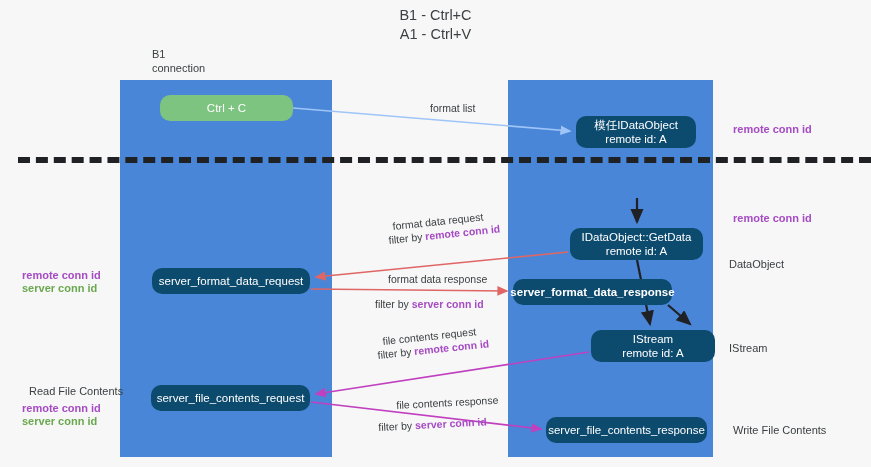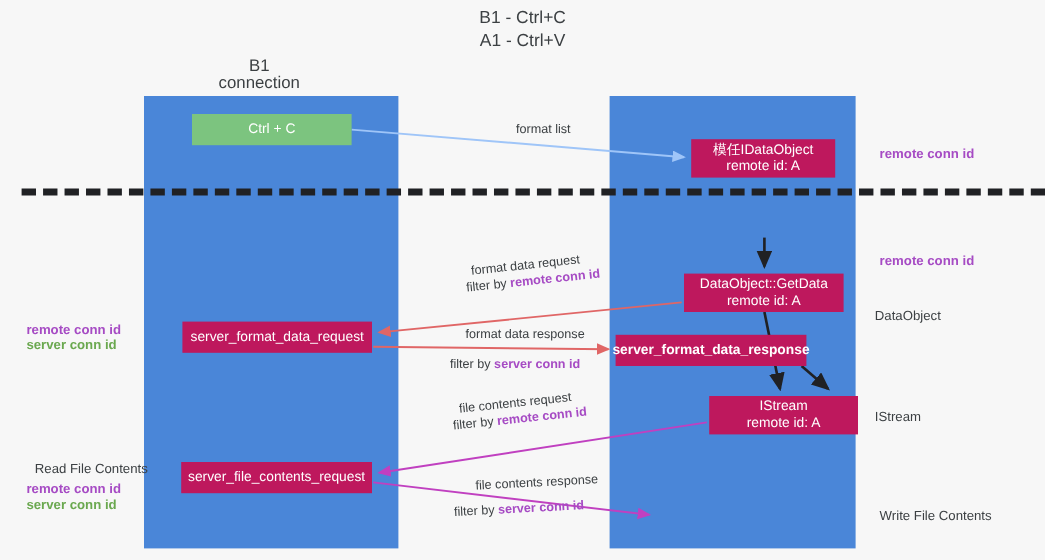--- a/index.html
+++ b/index.html
@@ -15,21 +15,21 @@
   .abs{position:absolute;}
 
   
   #title{
     left:0;top:6px;width:871px;text-align:center;
     font-size:14.5px;line-height:19px;color:#3c4043;white-space:pre-line;
   }
 
   
   .col-head{
-    font-size:14px;line-height:13.5px;text-align:center;color:#3c4043;
+    font-size:11px;line-height:13.5px;color:#3c4043;
     white-space:pre-line;
   }
   #head-b1{left:152px;top:48px;width:128px;}
   #head-a1{left:545px;top:48px;width:168px;}
 
   
   .lane{background:#4a86d8;}
   #lane-b1{left:120px;top:80px;width:212px;height:377px;}
   #lane-a1{left:508px;top:80px;width:205px;height:377px;}
 
@@ -39,24 +39,24 @@
     border-top:6px dashed #202124;
   }
 
   
   .node{
     box-sizing:border-box;
     display:flex;align-items:center;justify-content:center;
     text-align:center;color:#ffffff;
     font-size:11.5px;line-height:14px;
     white-space:pre-line;
-    border-radius:0;
+    border-radius:10px;
   }
   .green{background:#7cc47f;}
-  .orange{background:#be185d;}
+  .orange{background:#0c4a6e;}
 
   #n-ctrlc {left:160px;top:95px;width:133px;height:26px;}
   #n-idataobject {left:576px;top:116px;width:120px;height:32px;}
   #n-ctrlv {left:578px;top:172px;width:118px;height:26px;}
   #n-getdata {left:570px;top:228px;width:133px;height:32px;}
   #n-fmtreq {left:152px;top:268px;width:158px;height:26px;}
   #n-fmtresp {left:513px;top:279px;width:159px;height:26px;font-weight:bold;}
   #n-istream {left:591px;top:330px;width:124px;height:32px;}
   #n-filereq {left:151px;top:385px;width:159px;height:26px;}
   #n-fileresp {left:546px;top:417px;width:161px;height:26px;}
@@ -144,27 +144,28 @@
     <path d="M589,352 L316,394" stroke="#c040c0" stroke-width="1.6" fill="none" marker-end="url(#ah-mag)"></path>
 
     <path d="M311,402 L541,429" stroke="#c040c0" stroke-width="1.6" fill="none" marker-end="url(#ah-mag)"></path>
   </svg>
 
   <div class="abs" id="divider"></div>
 
   <div class="abs node green" id="n-ctrlc">Ctrl + C</div>
   <div class="abs node orange" id="n-idataobject">模任IDataObject
 remote id: A</div>
-  <div class="abs node orange" id="n-getdata">DataObject::GetData
+  <div class="abs node orange" id="n-getdata">IDataObject::GetData
 remote id: A</div>
   <div class="abs node orange" id="n-fmtreq">server_format_data_request</div>
   <div class="abs node orange" id="n-fmtresp">server_format_data_response</div>
   <div class="abs node orange" id="n-istream">IStream
 remote id: A</div>
   <div class="abs node orange" id="n-filereq">server_file_contents_request</div>
+  <div class="abs node orange" id="n-fileresp">server_file_contents_response</div>
 
   <div class="abs edge-lbl" id="e-formatlist">format list</div>
 
   <div class="abs edge-lbl" id="e-fdr1">format data request</div>
   <div class="abs edge-lbl" id="e-fdr2"><span>filter by </span><b class="purple">remote conn id</b></div>
 
   <div class="abs edge-lbl" id="e-fdresp1">format data response</div>
   <div class="abs edge-lbl" id="e-fdresp2"><span>filter by </span><b class="purple">server conn id</b></div>
 
   <div class="abs edge-lbl" id="e-fcr1">file contents request</div>

